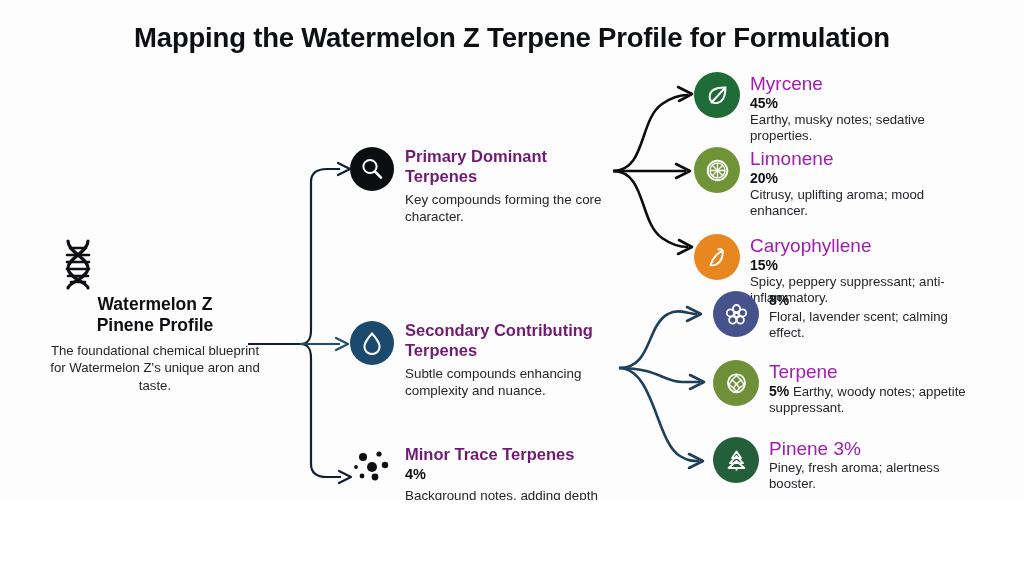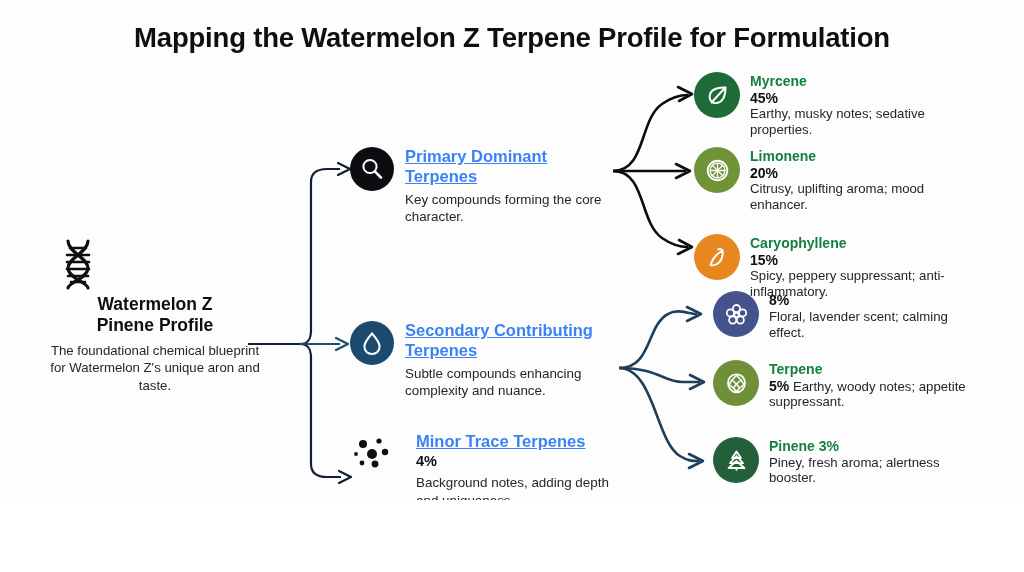--- a/index.html
+++ b/index.html
@@ -86,23 +86,22 @@
   .branch-badge.plain {
     background: transparent;
   }
   .branch-text {
     padding-top: 1px;
   }
   .branch-title {
     font-size: 16.5px;
     font-weight: bold;
     line-height: 1.2;
-    color: #3b82f6;
+    color: #701a75;
     max-width: 210px;
-    text-decoration: underline;
   }
   .branch-pct {
     font-size: 14.5px;
     font-weight: bold;
     color: #0d0f12;
     line-height: 1.25;
   }
   .branch-desc {
     margin-top: 4px;
     font-size: 13.4px;
@@ -124,24 +123,24 @@
     border-radius: 50%;
     display: flex;
     align-items: center;
     justify-content: center;
     margin-right: 10px;
   }
   .leaf-text {
     padding-top: 1px;
   }
   .leaf-title {
-    font-size: 14px;
-    font-weight: bold;
+    font-size: 19px;
+    font-weight: normal;
     line-height: 1.18;
-    color: #15803d;
+    color: #a21caf;
   }
   .leaf-pct {
     font-size: 14px;
     font-weight: bold;
     color: #0d0f12;
     line-height: 1.2;
   }
   .leaf-desc {
     font-size: 13.2px;
     line-height: 1.2;
@@ -235,21 +234,21 @@
       <svg width="26" height="26" viewBox="0 0 26 26">
         <path d="M13 3.5 C13 3.5 5.4 12 5.4 16.6 C5.4 20.9 8.8 24 13 24 C17.2 24 20.6 20.9 20.6 16.6 C20.6 12 13 3.5 13 3.5 Z" fill="none" stroke="#ffffff" stroke-width="2"></path>
       </svg>
     </div>
     <div class="branch-text">
       <div class="branch-title">Secondary Contributing Terpenes</div>
       <div class="branch-desc">Subtle compounds enhancing complexity and nuance.</div>
     </div>
   </div>
 
-  <div class="branch" style="left:350px; top:431px;gap:11px;">
+  <div class="branch" style="left:350px; top:444px;">
     <div class="branch-badge plain">
       <svg width="44" height="42" viewBox="0 0 44 42">
         <g fill="#0d0f12">
           <circle cx="22" cy="21" r="5"></circle>
           <circle cx="13" cy="11" r="4"></circle>
           <circle cx="29" cy="8" r="2.6"></circle>
           <circle cx="35" cy="19" r="3.2"></circle>
           <circle cx="25" cy="31" r="3.4"></circle>
           <circle cx="12" cy="30" r="2.4"></circle>
           <circle cx="6" cy="21" r="1.9"></circle>

